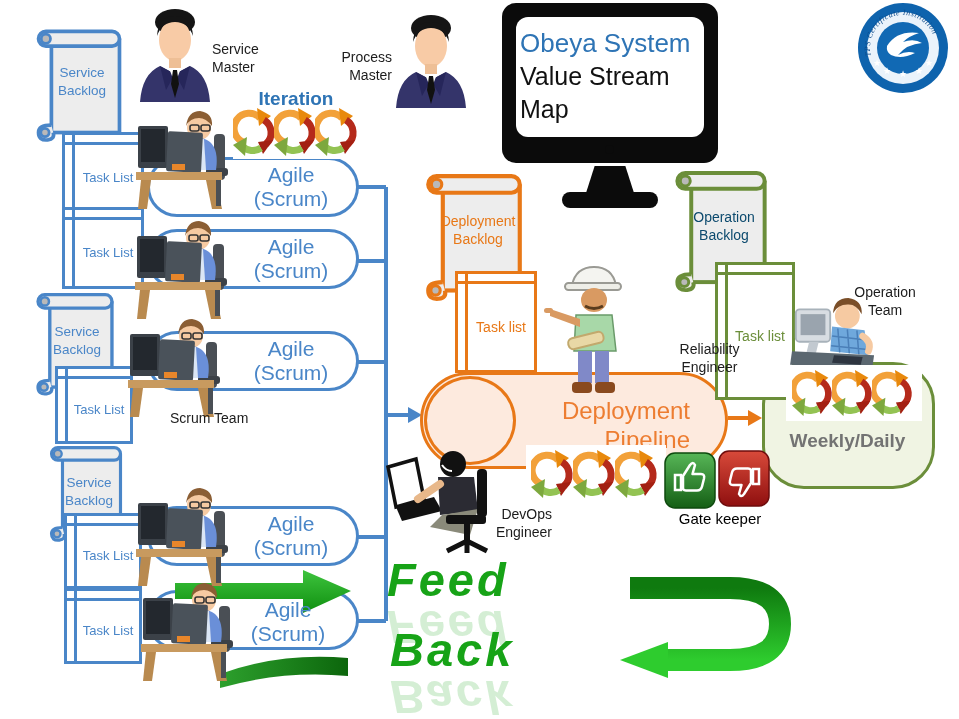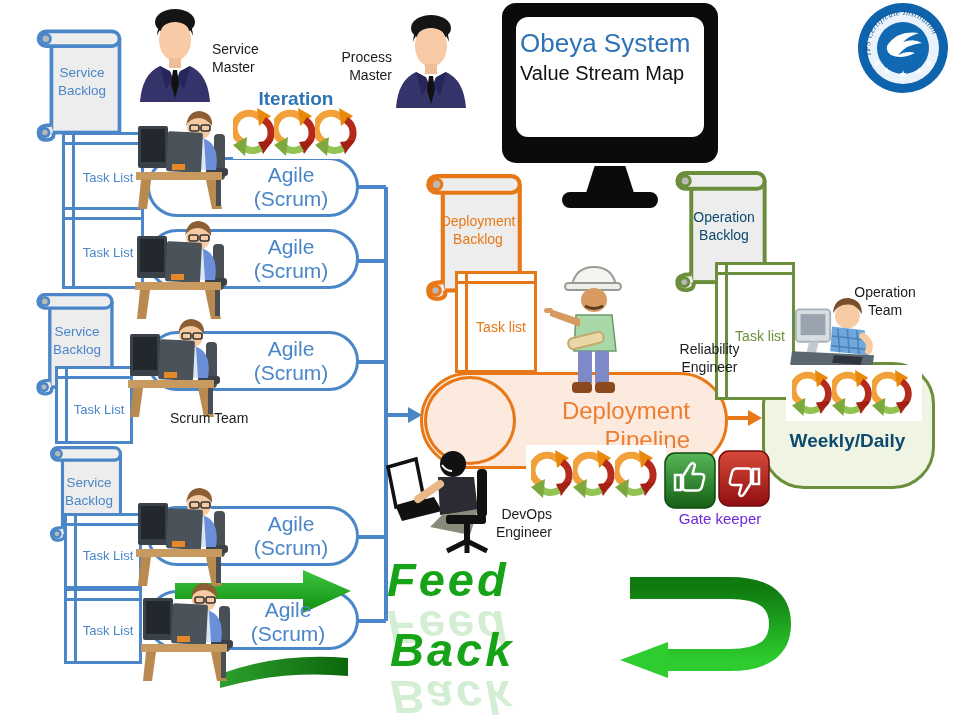--- a/index.html
+++ b/index.html
@@ -20,38 +20,38 @@
   .pill-text{margin-left:86px;width:110px;text-align:center;color:#4a86c8;font-size:21px;line-height:1.12;}
   .pill-text-overlay{position:absolute;z-index:6;width:110px;text-align:center;color:#4a86c8;font-size:21px;line-height:1.12;}
   
   .art{z-index:5;}
   .toplayer{z-index:6;}
   .plain-label{color:#1c1c1c;font-size:14px;line-height:1.3;z-index:6;}
   
   .monitor-body{background:#0b0b0b;border-radius:14px;z-index:2;}
   .monitor-screen{background:#fff;border-radius:12px;z-index:3;padding:10px 0 0 4px;box-sizing:border-box;}
   .monitor-title{color:#2e74b5;font-size:26px;line-height:1.25;}
-  .monitor-sub{color:#111;font-size:20px;line-height:1.35;}
+  .monitor-sub{color:#111;font-size:25px;line-height:1.35;}
   .monitor-cam{width:9px;height:9px;border-radius:50%;background:#0b0b0b;z-index:3;}
   .monitor-neck{background:#0b0b0b;clip-path:polygon(18% 0,82% 0,100% 100%,0 100%);z-index:2;}
   .monitor-base{background:#0b0b0b;border-radius:8px;z-index:2;}
   
   .stadium{position:absolute;box-sizing:border-box;}
   .pipeline{border:3.5px solid #e87817;background:#fdeade;border-radius:50px;z-index:2;}
   .pipe-circle{border:3px solid #e87817;border-radius:50%;z-index:2;}
   .opbox{border:3px solid #6b8e3a;background:#f0f4e3;border-radius:42px;z-index:2;}
   .flow-label{z-index:6;color:#1f4e79;font-weight:bold;font-size:20px;text-align:center;}
   .pipe-name{z-index:6;color:#ed7d31;font-size:24px;text-align:right;}
   .op-title{z-index:6;color:#76923c;font-size:22px;text-align:center;}
-  .op-sub{z-index:6;color:#0c4a6e;font-weight:bold;font-size:19px;text-align:center;}
+  .op-sub{z-index:6;color:#737373;font-weight:bold;font-size:19px;text-align:center;}
   .cycle-group{z-index:6;background:#fff;display:flex;align-items:center;justify-content:center;}
   
   .feed-text{z-index:6;color:#17a317;font-weight:bold;font-style:italic;font-size:47px;letter-spacing:3px;}
   .feed-refl{z-index:5;color:#17a317;font-weight:bold;font-style:italic;font-size:47px;letter-spacing:3px;transform:scaleY(-1);opacity:.18;}
-  .gate-label{z-index:6;color:#6d28d9;font-size:15px;}
+  .gate-label{z-index:6;color:#000000;font-size:15px;}
 </style>
 </head>
 <body>
 
 <div class="stage">
 
   <svg width="0" height="0" style="position:absolute">
     <defs>
       <symbol id="scroll" viewBox="0 0 100 125">
         <rect x="20" y="12" width="74" height="100" fill="#ededed" stroke="currentColor" stroke-width="4"></rect>

